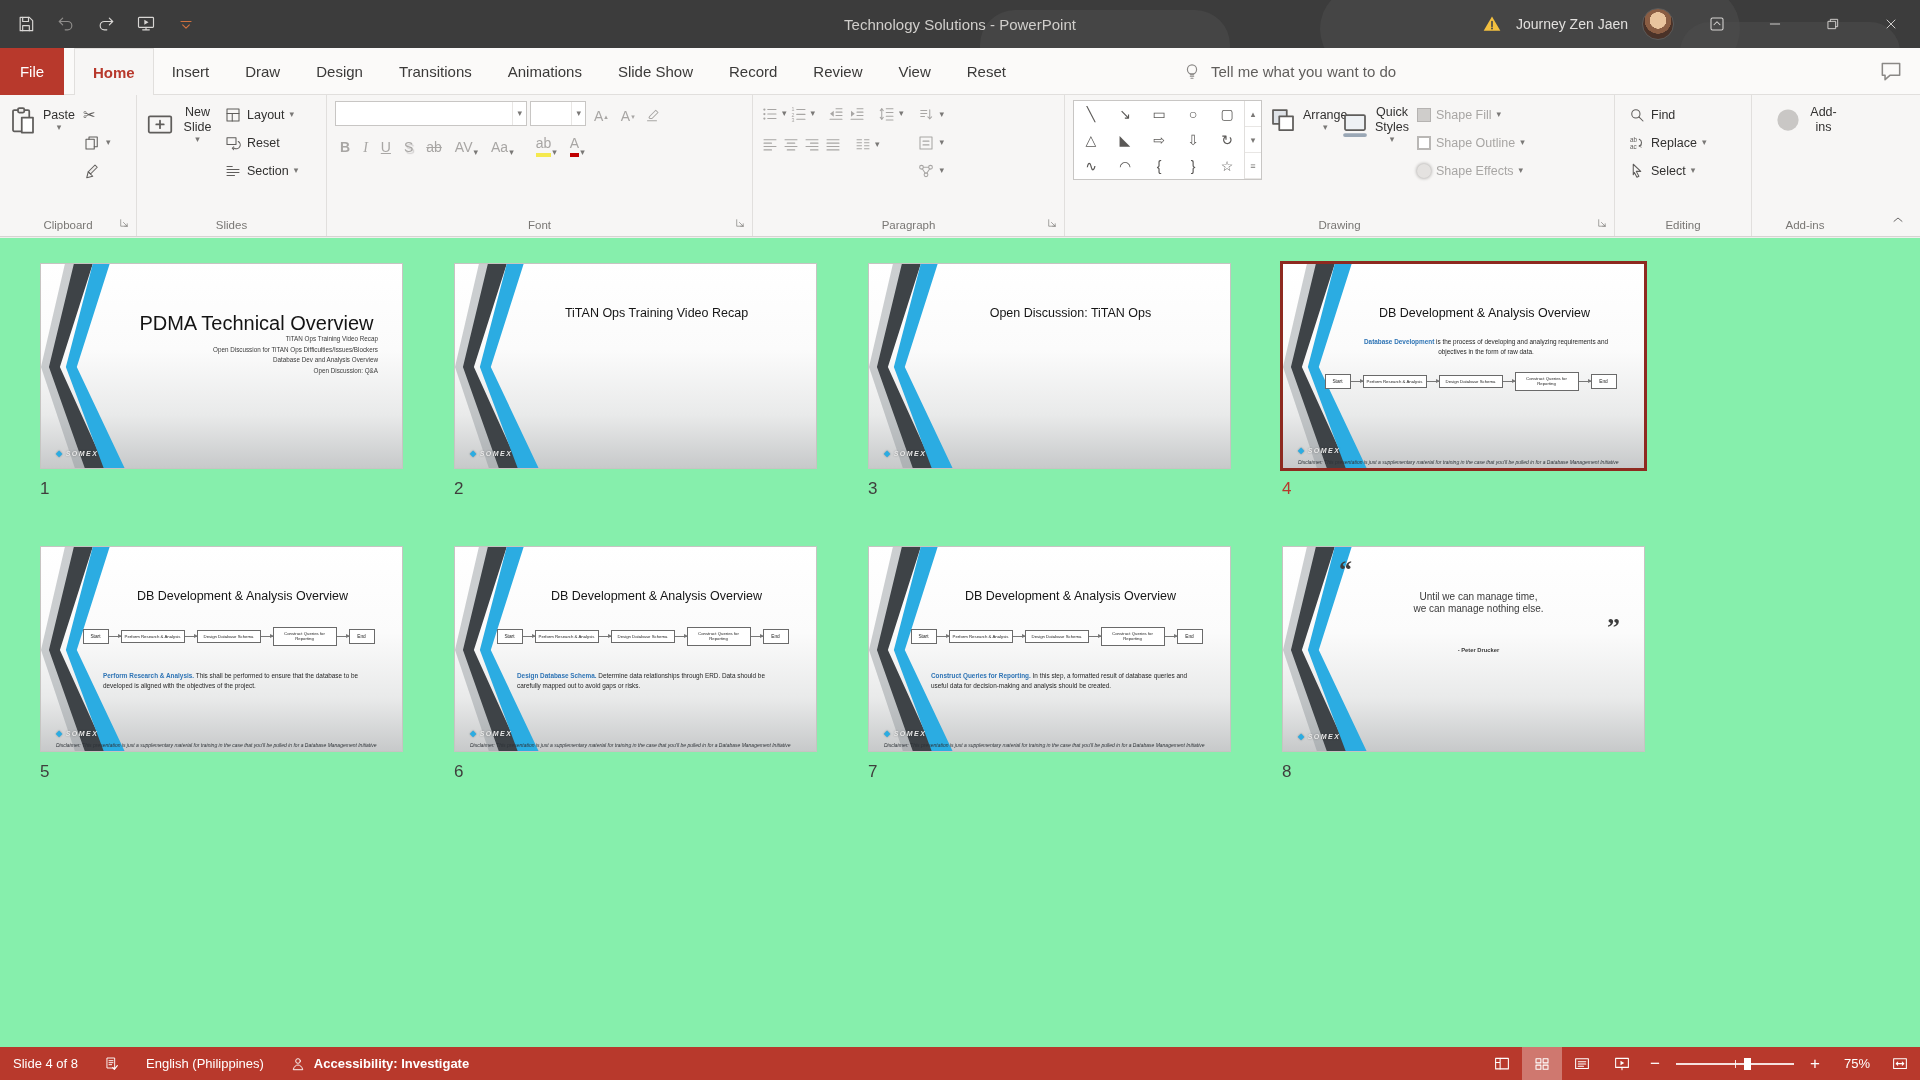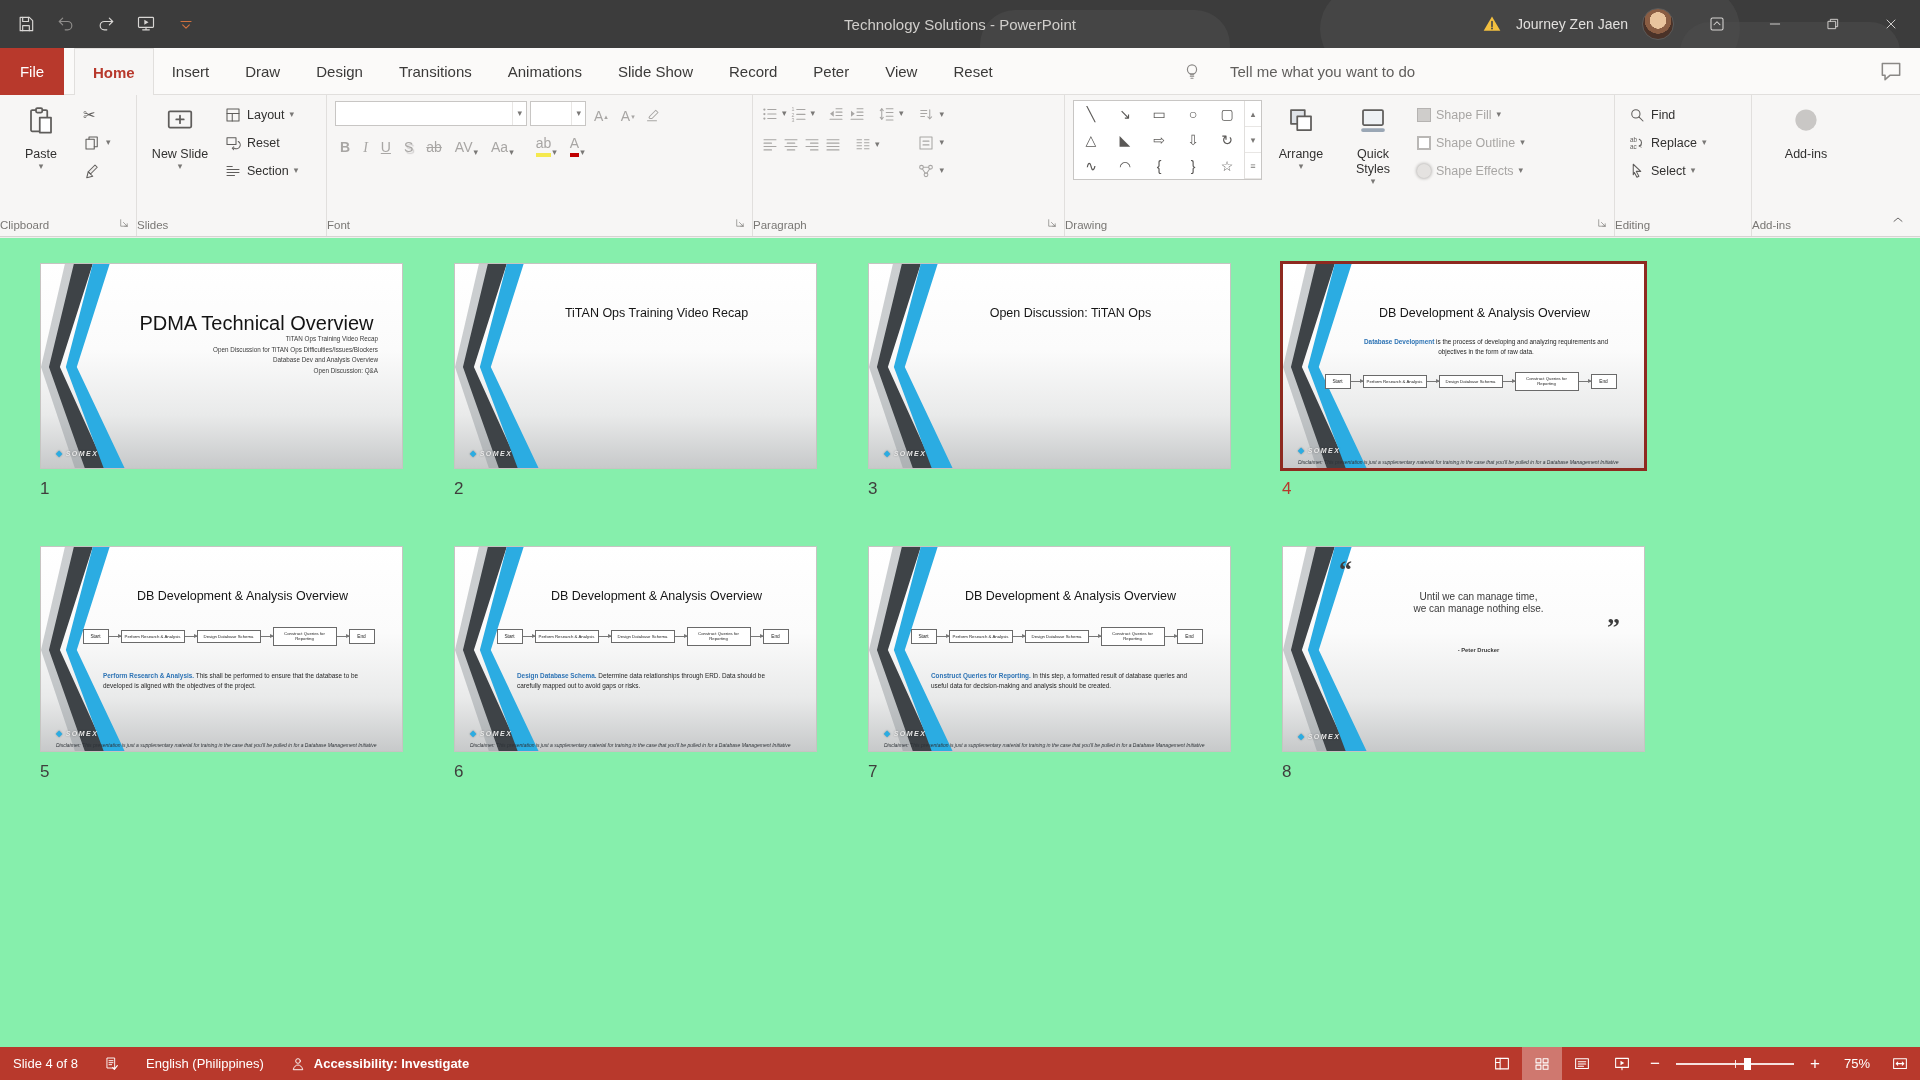--- a/index.html
+++ b/index.html
@@ -26,32 +26,32 @@
   .warn{color:#f3c03f}
   .winbtn{width:58px;height:48px;display:flex;align-items:center;justify-content:center;color:#d8d6d4}
   .winbtn .ic{color:#d8d6d4}
 
   
   .tabrow{position:absolute;top:48px;left:0;width:1920px;height:47px;background:#fbfaf9;border-bottom:1px solid #e1dfdd}
   .file-btn{position:absolute;left:0;top:0;width:64px;height:47px;background:var(--accent);color:#fff;font-size:15px;display:flex;align-items:center;justify-content:center}
   .tabs{position:absolute;left:74px;top:0;height:47px;display:flex}
   .tab{padding:0 18px;display:flex;align-items:center;font-size:15px;color:#3b3a39}
   .tab.active{color:var(--accent);background:#f7f6f5;border:1px solid #e1dfdd;border-bottom:none;font-weight:bold}
-  .tellme{position:absolute;left:1182px;top:0;height:47px;display:flex;align-items:center;gap:28px;color:#605e5c;font-size:15px}
+  .tellme{position:absolute;left:1182px;top:0;height:47px;display:flex;align-items:center;gap:9px;color:#605e5c;font-size:15px}
   .tellme .ic{color:#8a8886}
   .comment-btn{position:absolute;right:16px;top:10px;width:26px;height:26px;color:#8a8886}
 
   
   .ribbon{position:absolute;top:95px;left:0;width:1920px;height:142px;background:#f7f6f5;border-bottom:1px solid #d6d4d2;display:flex}
   .rgroup{position:relative;height:100%;border-right:1px solid #e1dfdd;padding:5px 6px 24px 8px;flex:none}
-  .rgroup-label{position:absolute;bottom:5px;left:0;right:0;text-align:left;font-size:11.5px;color:#797774}
+  .rgroup-label{position:absolute;bottom:5px;left:0;right:0;text-align:center;font-size:11.5px;color:#797774}
   .dlg-launch{position:absolute;bottom:6px;right:5px;width:13px;height:13px;color:#8a8886}
   .grow{display:flex;gap:4px;align-items:flex-start}
   .vcol{display:flex;flex-direction:column;gap:3px;padding-top:2px}
-  .bigbtn{display:flex;flex-direction:column;align-items:center;gap:12px;width:66px;padding-top:5px;color:#4d4b49}
+  .bigbtn{display:flex;flex-direction:row;align-items:center;gap:5px;width:66px;padding-top:5px;color:#4d4b49}
   .bigbtn .ic{color:#5f5d5b}
   .bigbtn .lbl{font-size:12.5px;color:#323130;text-align:center;line-height:15px;display:flex;flex-direction:column;align-items:center}
   .smbtn{display:flex;align-items:center;gap:5px;height:25px;padding:0 5px;font-size:12.5px;color:#323130;white-space:nowrap}
   .smbtn .ic{color:#5f5d5b}
   .gly{font-size:15px;color:#5f5d5b;line-height:1}
   .frow{display:flex;align-items:center;gap:3px;height:27px}
   .combo{height:25px;background:#fff;border:1px solid #c8c6c4;display:flex;align-items:center;justify-content:flex-end}
   .combo .dd{border-left:1px solid #e8e6e4;height:100%;display:flex;align-items:center;padding:0 4px}
   .ti{font-size:14px;color:#a8a6a4;padding:0 5px;height:25px;display:flex;align-items:flex-end;line-height:19px;gap:1px}
   .ti.b{font-weight:bold}
@@ -218,21 +218,21 @@
   <div class="file-btn">File</div>
   <div class="tabs" id="ribbon-tabs">
       <div class="tab active">Home</div>
       <div class="tab">Insert</div>
       <div class="tab">Draw</div>
       <div class="tab">Design</div>
       <div class="tab">Transitions</div>
       <div class="tab">Animations</div>
       <div class="tab">Slide Show</div>
       <div class="tab">Record</div>
-      <div class="tab">Peter</div>
+      <div class="tab">Review</div>
       <div class="tab">View</div>
       <div class="tab">Reset</div>
     </div>
   <div class="tellme">
     <span class="ic ic20">
         <svg viewBox="0 0 24 24" fill="none" stroke="currentColor" stroke-width="1.4" stroke-linecap="round" stroke-linejoin="round">
           <circle cx="12" cy="9" r="5.5"></circle>
           <path d="M10 14.5h4M10 17h4M10.8 19.5h2.4"></path>
         </svg>
       </span>

